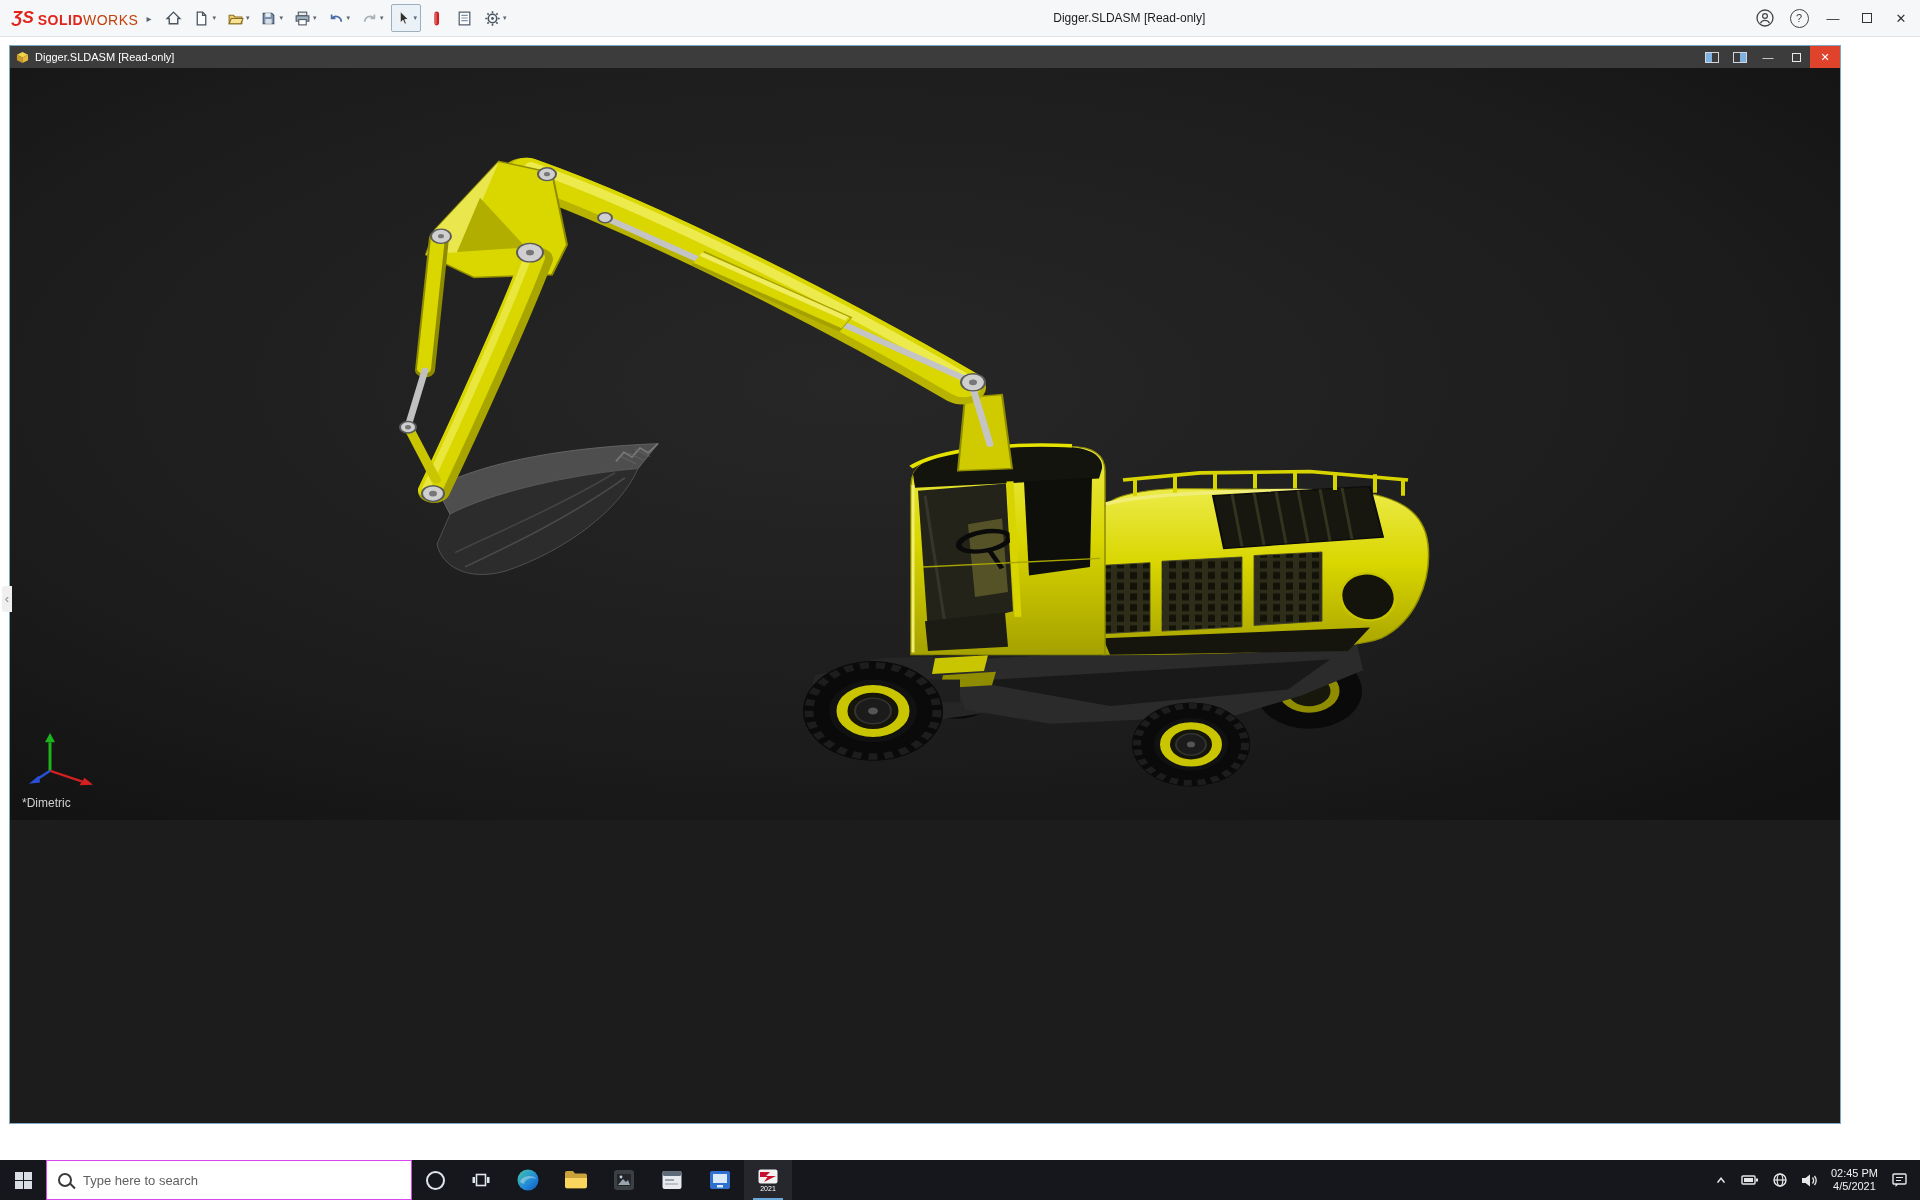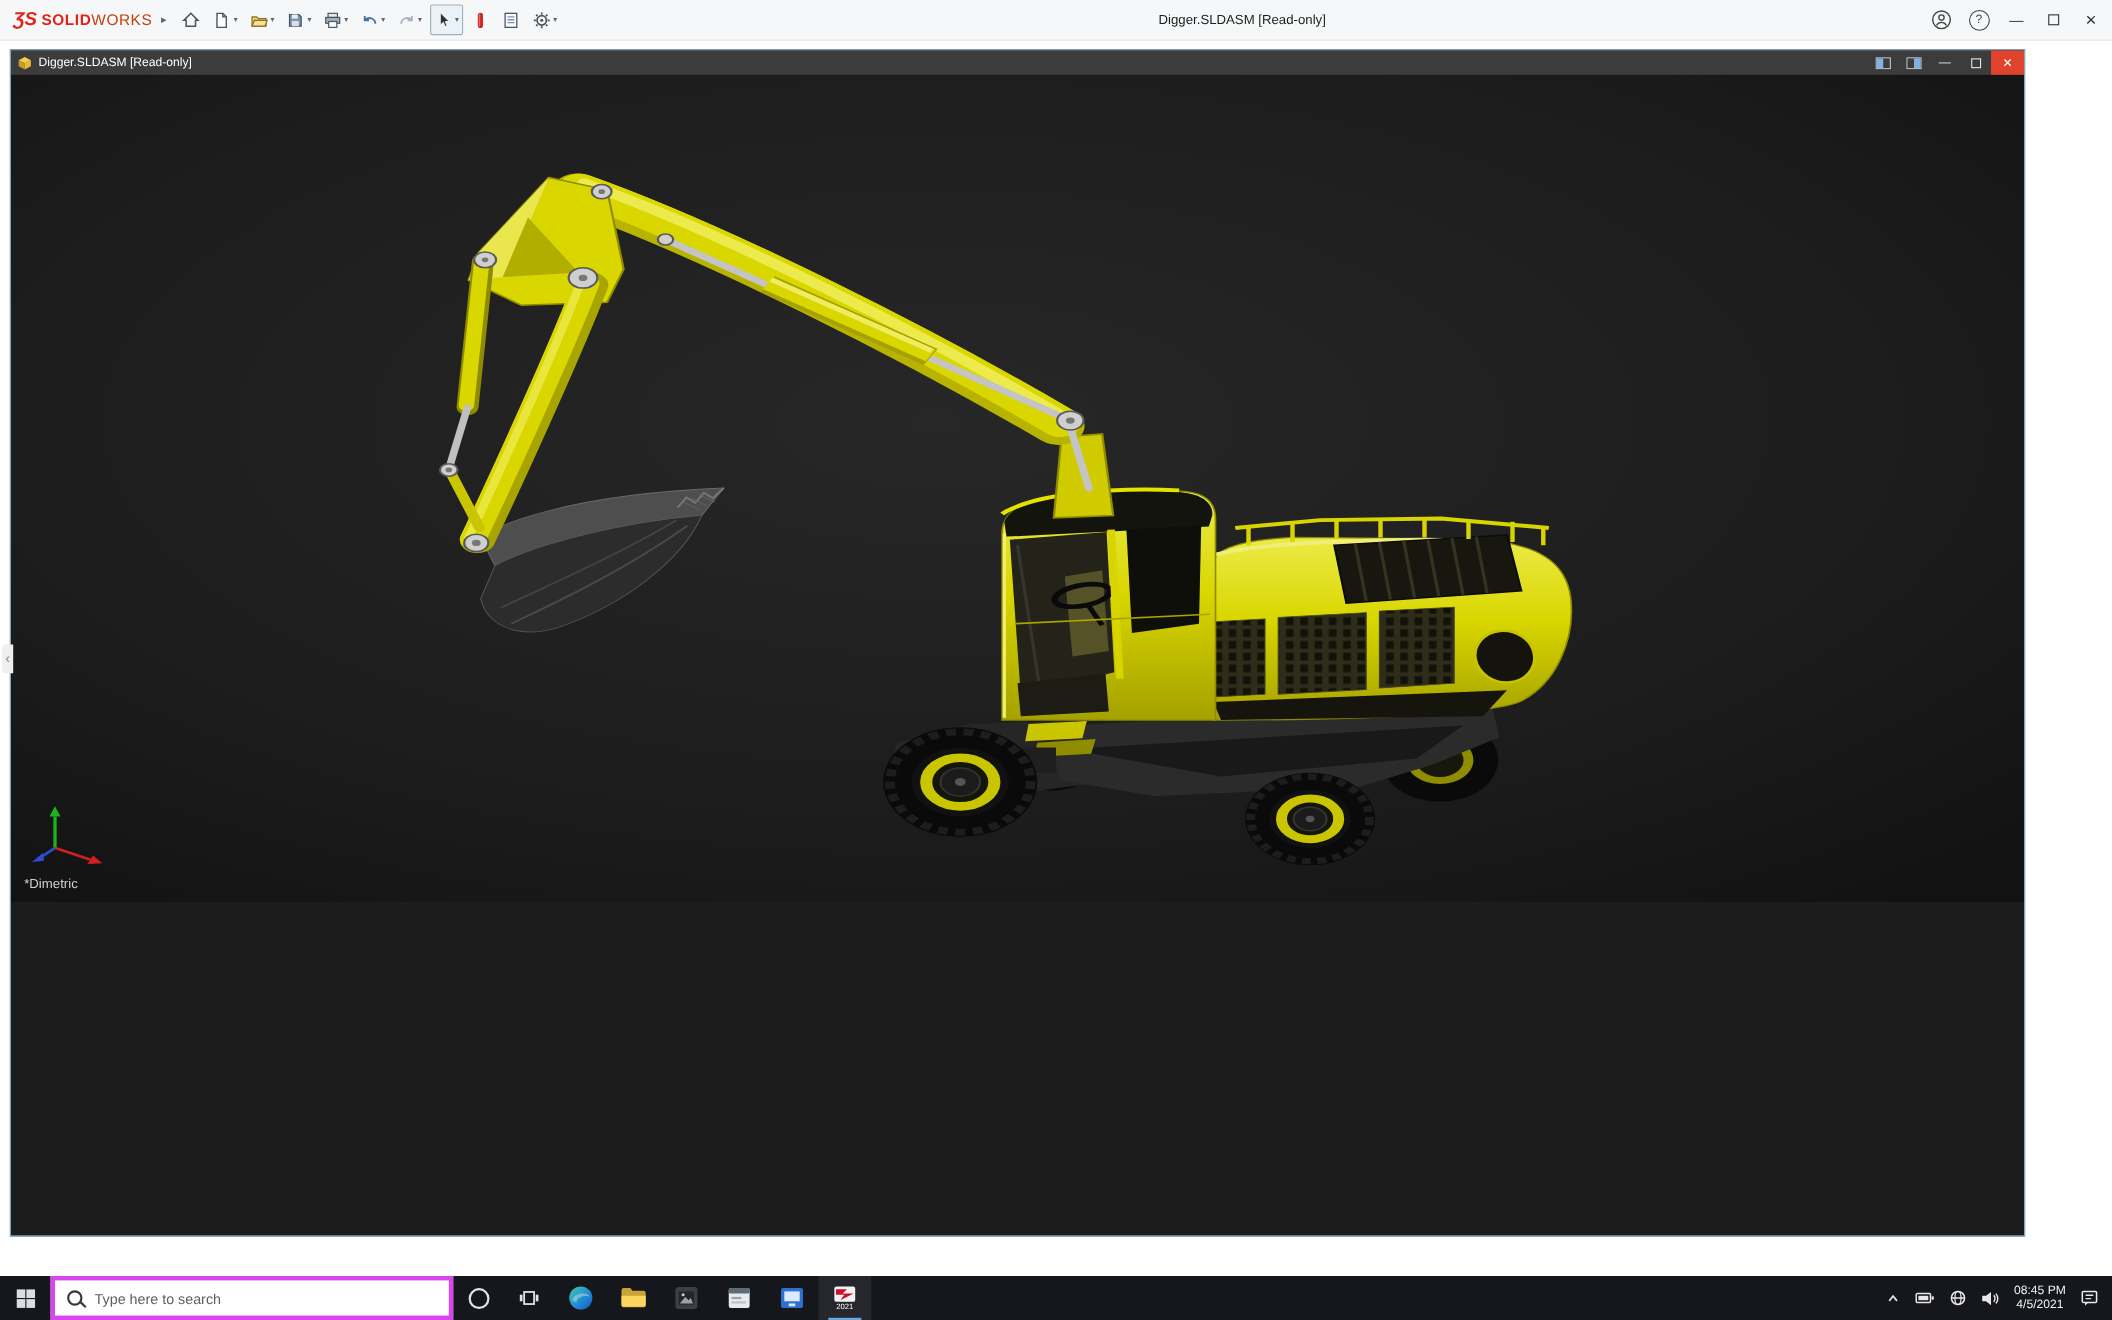--- a/index.html
+++ b/index.html
@@ -3,21 +3,21 @@
 <meta charset="utf-8">
 <style>
   html,body{margin:0;padding:0;}
   body{width:1920px;height:1200px;overflow:hidden;background:#ffffff;
        font-family:"Liberation Sans", sans-serif; position:relative;}
   #root{position:absolute;inset:0;}
 
   
   #titlebar{position:absolute;left:0;top:0;width:1920px;height:36px;background:#f6f7f8;
             border-bottom:1px solid #e4e4e4;display:flex;align-items:center;}
-  .logo{display:flex;align-items:center;margin-left:12px;white-space:nowrap;}
+  .logo{display:flex;align-items:flex-end;margin-left:12px;white-space:nowrap;}
   .logo-mark{color:#e2231a;font-weight:700;font-style:italic;font-size:17px;margin-right:4px;}
   .logo-solid{color:#e2231a;font-weight:700;font-size:14px;letter-spacing:.5px;}
   .logo-works{color:#c2410c;font-weight:400;font-size:14px;letter-spacing:.5px;}
   .flyout{color:#5a6570;font-size:10px;margin:0 10px 0 8px;cursor:pointer;}
   .qat{display:flex;align-items:center;gap:3px;}
   .qi{height:26px;display:flex;align-items:center;padding:0 3px;gap:2px;border:1px solid transparent;border-radius:2px;}
   .qi.active{border-color:#9fb0bd;background:#eaf1f7;}
   .qi svg{width:17px;height:17px;display:block;}
   .dd{font-size:7px;color:#5a6570;}
   .tb-title{flex:1;text-align:center;font-size:12px;color:#1d1d1d;}
@@ -44,21 +44,21 @@
 
   
   #fm-collapse{position:absolute;left:2px;top:586px;width:10px;height:26px;background:#efefef;
                color:#8a8a8a;font-size:13px;line-height:25px;text-align:center;border-radius:3px 0 0 3px;cursor:pointer;}
 
   
   #taskbar{position:absolute;left:0;top:1160px;width:1920px;height:40px;background:#15171c;
            display:flex;align-items:stretch;color:#e8e8e8;}
   .tbtn{display:flex;align-items:center;justify-content:center;cursor:pointer;}
   .start{width:46px;}
-  .searchbox{width:366px;background:#ffffff;border:4px solid #d946ef;box-sizing:border-box;
+  .searchbox{width:366px;background:#ffffff;border:1px solid #d946ef;box-sizing:border-box;
              display:flex;align-items:center;gap:9px;padding:0 11px;}
   .mag{width:10px;height:10px;border:2px solid #3a3a3a;border-radius:50%;position:relative;flex:none;}
   .mag::after{content:'';position:absolute;width:7px;height:2px;background:#3a3a3a;
               transform:rotate(45deg);right:-6px;bottom:-2px;}
   .searchbox input{border:none;outline:none;background:transparent;font-size:13px;flex:1;
                    font-family:"Liberation Sans",sans-serif;color:#222;}
   .searchbox input::placeholder{color:#5f5f5f;opacity:1;}
   .cortana{width:46px;}
   .ring{width:15px;height:15px;border:2px solid #dfe5ec;border-radius:50%;}
   .taskview{width:46px;}
@@ -486,21 +486,21 @@
       <svg width="16" height="16" viewBox="0 0 16 16">
           <circle cx="8" cy="8" r="6" fill="none" stroke="#e8e8e8" stroke-width="1.4"></circle>
           <ellipse cx="8" cy="8" rx="2.8" ry="6" fill="none" stroke="#e8e8e8" stroke-width="1.2"></ellipse>
           <path d="M2 8 H14" stroke="#e8e8e8" stroke-width="1.2"></path>
         </svg>
       <svg width="17" height="15" viewBox="0 0 17 15">
           <polygon points="1,5 4.5,5 9,1.5 9,13.5 4.5,10 1,10" fill="#e8e8e8"></polygon>
           <path d="M11.5 4.5 a5 5 0 0 1 0 6 M13.5 3 a7.5 7.5 0 0 1 0 9" fill="none" stroke="#e8e8e8" stroke-width="1.3"></path>
         </svg>
       <div class="clock">
-        <span>08:45 PM</span>
+        <span>02:45 PM</span>
         <span>4/5/2021</span>
       </div>
       <svg width="17" height="16" viewBox="0 0 17 16">
           <rect x="2" y="2" width="13" height="10" rx="1" fill="none" stroke="#e8e8e8" stroke-width="1.4"></rect>
           <path d="M4.5 12 V 15 L7.5 12" fill="#e8e8e8"></path>
           <path d="M5 5.5 H12 M5 8.5 H10" stroke="#e8e8e8" stroke-width="1.2"></path>
         </svg>
     </div>
   </footer>
 </div>

